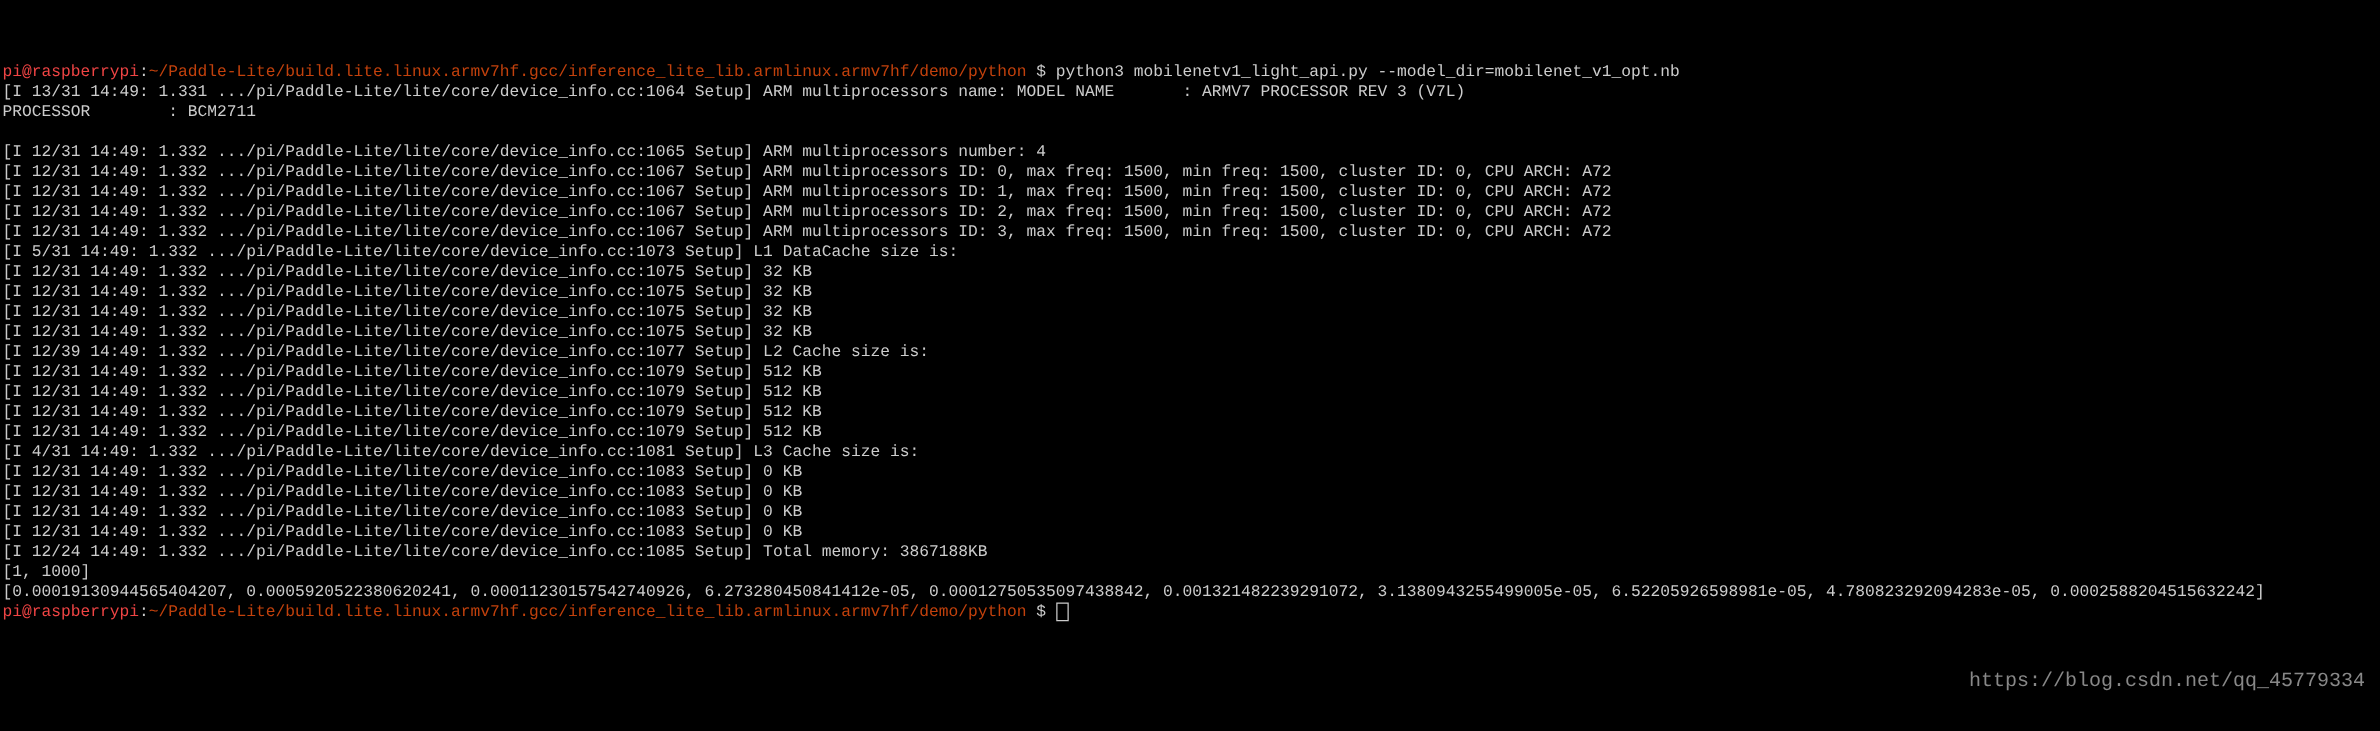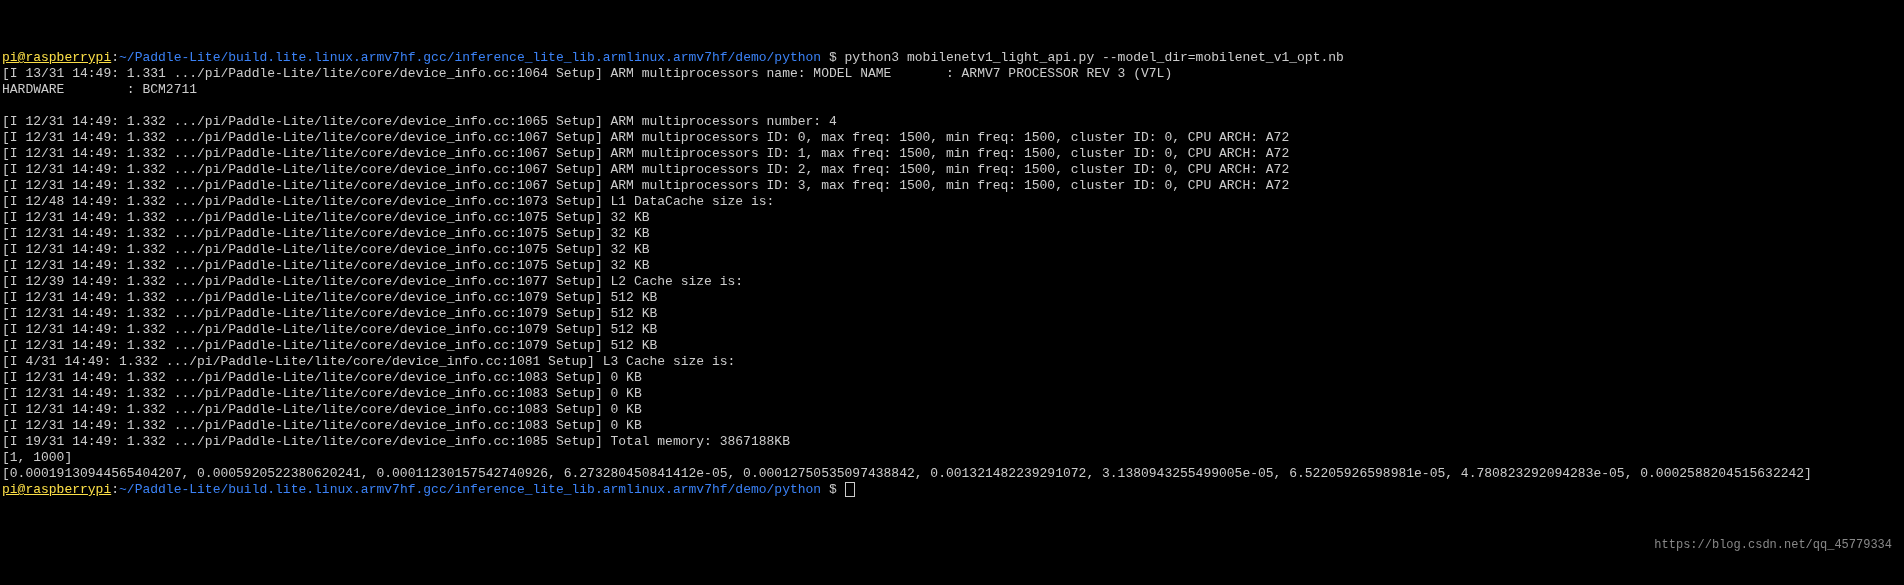--- a/index.html
+++ b/index.html
@@ -10,65 +10,65 @@
     font-family: "Consolas", "Courier New", monospace;
     font-size: 13px;
     line-height: 16px;
     white-space: pre;
     width: 1904px;
     height: 585px;
     overflow: hidden;
     box-sizing: border-box;
     position: relative;
   }
-  .green { color: #fde047; text-decoration: underline; }
-  .blue  { color: #3b82f6; }
+  .green { color: #ef4444; }
+  .blue  { color: #c2410c; }
   .white { color: #ccc; }
   .cursor {
     display: inline-block;
     width: 8px;
     height: 13px;
     border: 1px solid #ccc;
     vertical-align: text-bottom;
   }
   .watermark {
     position: absolute;
     right: 12px;
     bottom: 32px;
     color: #888;
-    font-size: 12px;
+    font-size: 16px;
   }
 </style>
 </head>
 <body>
 
 
 <div id="terminal"><span class="green">pi@raspberrypi</span><span class="white">:</span><span class="blue">~/Paddle-Lite/build.lite.linux.armv7hf.gcc/inference_lite_lib.armlinux.armv7hf/demo/python</span><span class="white"> $ </span><span class="white">python3 mobilenetv1_light_api.py --model_dir=mobilenet_v1_opt.nb</span>
 <span class="white">[I 13/31 14:49: 1.331 .../pi/Paddle-Lite/lite/core/device_info.cc:1064 Setup] ARM multiprocessors name: MODEL NAME       : ARMV7 PROCESSOR REV 3 (V7L)</span>
-<span class="white">HARDWARE        : BCM2711</span>
+<span class="white">PROCESSOR        : BCM2711</span>
 
 <span class="white">[I 12/31 14:49: 1.332 .../pi/Paddle-Lite/lite/core/device_info.cc:1065 Setup] ARM multiprocessors number: 4</span>
 <span class="white">[I 12/31 14:49: 1.332 .../pi/Paddle-Lite/lite/core/device_info.cc:1067 Setup] ARM multiprocessors ID: 0, max freq: 1500, min freq: 1500, cluster ID: 0, CPU ARCH: A72</span>
 <span class="white">[I 12/31 14:49: 1.332 .../pi/Paddle-Lite/lite/core/device_info.cc:1067 Setup] ARM multiprocessors ID: 1, max freq: 1500, min freq: 1500, cluster ID: 0, CPU ARCH: A72</span>
 <span class="white">[I 12/31 14:49: 1.332 .../pi/Paddle-Lite/lite/core/device_info.cc:1067 Setup] ARM multiprocessors ID: 2, max freq: 1500, min freq: 1500, cluster ID: 0, CPU ARCH: A72</span>
 <span class="white">[I 12/31 14:49: 1.332 .../pi/Paddle-Lite/lite/core/device_info.cc:1067 Setup] ARM multiprocessors ID: 3, max freq: 1500, min freq: 1500, cluster ID: 0, CPU ARCH: A72</span>
-<span class="white">[I 12/48 14:49: 1.332 .../pi/Paddle-Lite/lite/core/device_info.cc:1073 Setup] L1 DataCache size is:</span>
+<span class="white">[I 5/31 14:49: 1.332 .../pi/Paddle-Lite/lite/core/device_info.cc:1073 Setup] L1 DataCache size is:</span>
 <span class="white">[I 12/31 14:49: 1.332 .../pi/Paddle-Lite/lite/core/device_info.cc:1075 Setup] 32 KB</span>
 <span class="white">[I 12/31 14:49: 1.332 .../pi/Paddle-Lite/lite/core/device_info.cc:1075 Setup] 32 KB</span>
 <span class="white">[I 12/31 14:49: 1.332 .../pi/Paddle-Lite/lite/core/device_info.cc:1075 Setup] 32 KB</span>
 <span class="white">[I 12/31 14:49: 1.332 .../pi/Paddle-Lite/lite/core/device_info.cc:1075 Setup] 32 KB</span>
 <span class="white">[I 12/39 14:49: 1.332 .../pi/Paddle-Lite/lite/core/device_info.cc:1077 Setup] L2 Cache size is:</span>
 <span class="white">[I 12/31 14:49: 1.332 .../pi/Paddle-Lite/lite/core/device_info.cc:1079 Setup] 512 KB</span>
 <span class="white">[I 12/31 14:49: 1.332 .../pi/Paddle-Lite/lite/core/device_info.cc:1079 Setup] 512 KB</span>
 <span class="white">[I 12/31 14:49: 1.332 .../pi/Paddle-Lite/lite/core/device_info.cc:1079 Setup] 512 KB</span>
 <span class="white">[I 12/31 14:49: 1.332 .../pi/Paddle-Lite/lite/core/device_info.cc:1079 Setup] 512 KB</span>
 <span class="white">[I 4/31 14:49: 1.332 .../pi/Paddle-Lite/lite/core/device_info.cc:1081 Setup] L3 Cache size is:</span>
 <span class="white">[I 12/31 14:49: 1.332 .../pi/Paddle-Lite/lite/core/device_info.cc:1083 Setup] 0 KB</span>
 <span class="white">[I 12/31 14:49: 1.332 .../pi/Paddle-Lite/lite/core/device_info.cc:1083 Setup] 0 KB</span>
 <span class="white">[I 12/31 14:49: 1.332 .../pi/Paddle-Lite/lite/core/device_info.cc:1083 Setup] 0 KB</span>
 <span class="white">[I 12/31 14:49: 1.332 .../pi/Paddle-Lite/lite/core/device_info.cc:1083 Setup] 0 KB</span>
-<span class="white">[I 19/31 14:49: 1.332 .../pi/Paddle-Lite/lite/core/device_info.cc:1085 Setup] Total memory: 3867188KB</span>
+<span class="white">[I 12/24 14:49: 1.332 .../pi/Paddle-Lite/lite/core/device_info.cc:1085 Setup] Total memory: 3867188KB</span>
 <span class="white">[1, 1000]</span>
 <span class="white">[0.00019130944565404207, 0.0005920522380620241, 0.00011230157542740926, 6.273280450841412e-05, 0.00012750535097438842, 0.001321482239291072, 3.1380943255499005e-05, 6.52205926598981e-05, 4.780823292094283e-05, 0.0002588204515632242]</span>
 <span class="green">pi@raspberrypi</span><span class="white">:</span><span class="blue">~/Paddle-Lite/build.lite.linux.armv7hf.gcc/inference_lite_lib.armlinux.armv7hf/demo/python</span><span class="white"> $ </span><span class="cursor"></span></div>
 <div class="watermark">https://blog.csdn.net/qq_45779334</div>
 
 
 
 </body></html>

